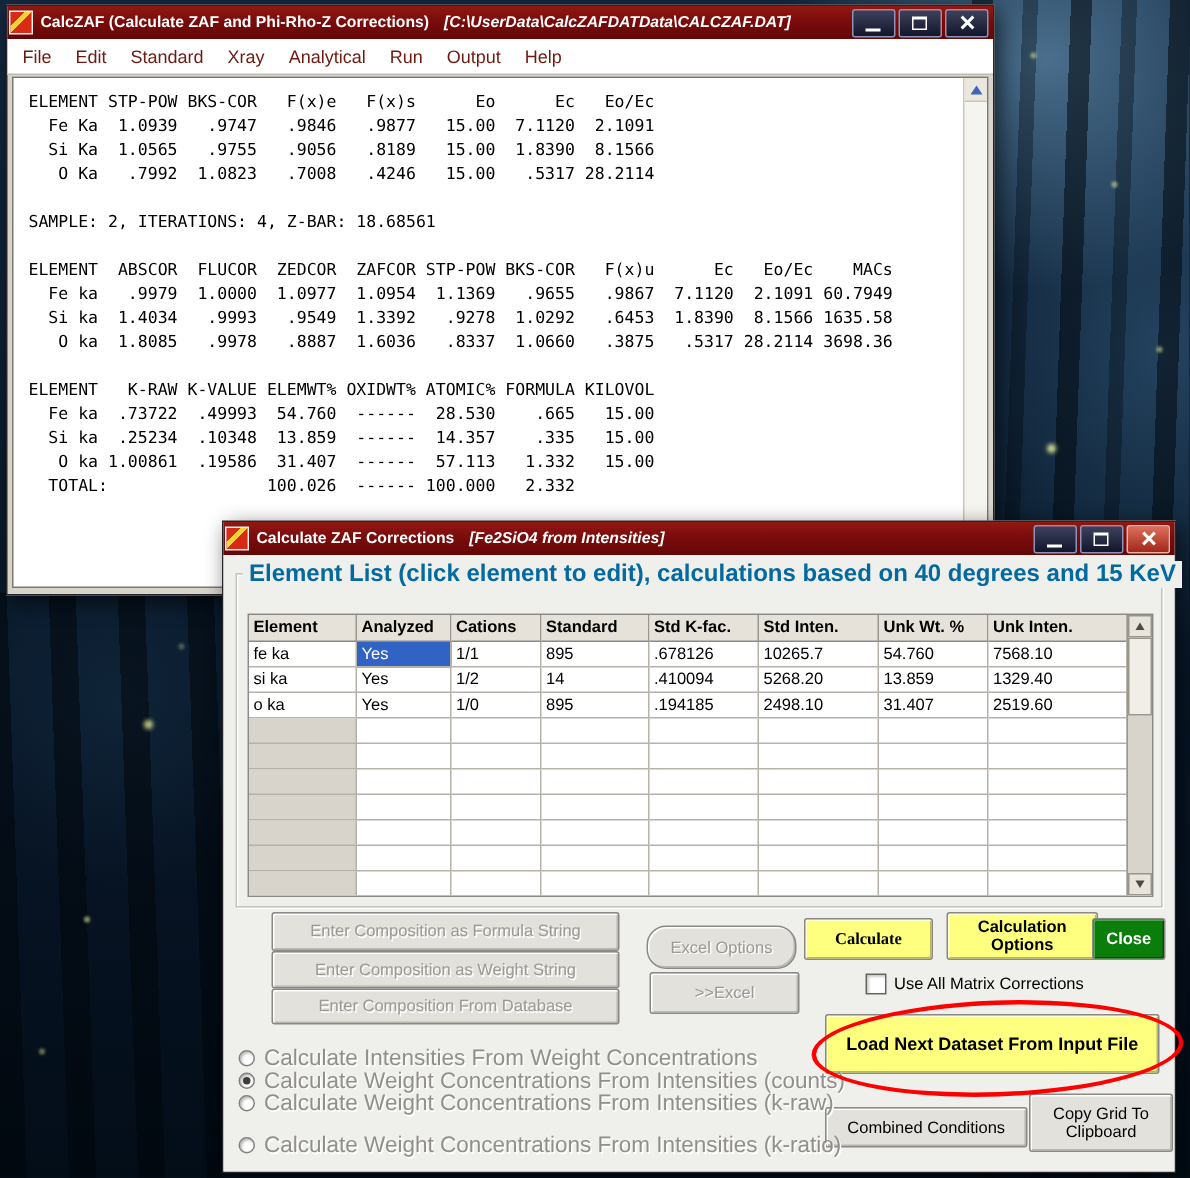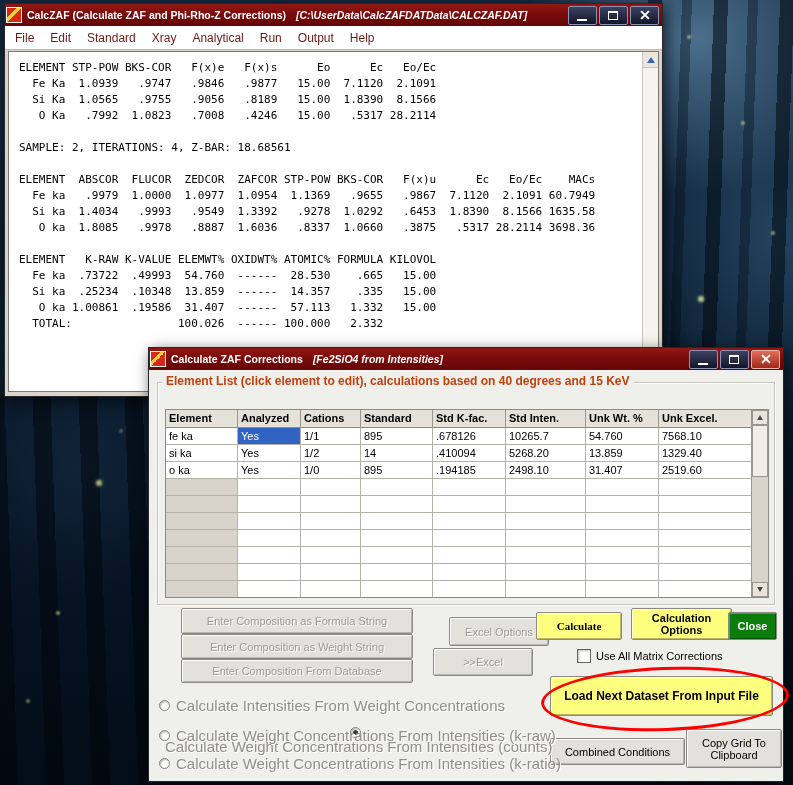--- a/index.html
+++ b/index.html
@@ -75,21 +75,21 @@
     border-bottom:6px solid #3d64b8; }
   .tri-down { width:0; height:0; border-left:4px solid transparent; border-right:4px solid transparent;
     border-top:6px solid #3d64b8; }
 
   
   .dialog { left:148px; top:347px; width:634px; height:433px; z-index:10; background:#efefec; }
   .dlg-content { position:absolute; left:0; right:0; top:22px; bottom:0; background:#efefec; }
   .groupbox { position:absolute; left:8px; top:12px; right:8px; height:221px;
     border:1px solid #c6c3bb; box-shadow:1px 1px 0 #ffffff, inset 1px 1px 0 #ffffff; }
   .group-label { position:absolute; left:13px; top:4px; z-index:2; background:#efefec;
-    padding:0 4px; color:#c2410c; font-weight:bold; font-size:12px; white-space:nowrap; }
+    padding:0 4px; color:#0369a1; font-weight:bold; font-size:16px; white-space:nowrap; }
 
   
   .grid { position:absolute; left:16px; top:39px; width:604px; height:189px; background:#fff;
     border:1px solid #8a8a86; box-sizing:border-box; overflow:hidden; }
   .g-row { display:flex; height:17px; width:586px; }
   .g-row.g-head { height:18px; }
   .g-cell { box-sizing:border-box; border-right:1px solid #b6b2aa; border-bottom:1px solid #b6b2aa;
     font-size:11px; line-height:16px; padding-left:3px; white-space:nowrap; overflow:hidden; flex:0 0 auto; }
   .g-head .g-cell { background:#e6e2da; font-weight:bold; border-right-color:#9a968e;
     border-bottom-color:#8a8a86; line-height:17px; }
@@ -113,37 +113,37 @@
     box-shadow:inset 1px 1px 0 #ffffff, inset -1px -1px 0 #b9b6af; line-height:12px; cursor:default; }
   .btn.disabled { color:#9b9994; text-shadow:1px 1px 0 #ffffff; }
   .btn.yellow { background:#feff7f; font-weight:bold;
     box-shadow:inset 1px 1px 0 #ffffd2, inset -1px -1px 0 #b9b560; }
   .btn.green { background:#0b7d0b; color:#fff; font-weight:bold;
     box-shadow:inset 1px 1px 0 #4aa54a, inset -1px -1px 0 #064d06; }
 
   .b-formula { left:32px; top:238px; width:230px; height:24px; }
   .b-weight  { left:32px; top:264px; width:230px; height:23px; }
   .b-database{ left:32px; top:289px; width:230px; height:22px; }
-  .b-excelopt{ left:300px; top:247px; width:98px; height:27px; }
+  .b-excelopt{ left:282px; top:247px; width:98px; height:27px;border-radius:13px; }
   .b-excel   { left:284px; top:278px; width:98px; height:26px; }
   .b-calc    { left:387px; top:242px; width:84px; height:26px;font-family:Liberation Serif, serif; }
   .b-calcopt { left:482px; top:238px; width:91px; height:30px; padding:0 4px; }
   .b-close   { left:579px; top:242px; width:47px; height:26px; }
   .b-load    { left:401px; top:306px; width:221px; height:38px; font-size:12px; }
   .b-combined{ left:401px; top:368px; width:133px; height:25px; }
   .b-copy    { left:537px; top:359px; width:86px; height:37px; padding:0 4px; }
 
   
   .checkbox-row { position:absolute; left:428px; top:279px; display:flex; align-items:center; }
   .checkbox-box { width:12px; height:12px; background:#fff; border:1px solid #66645f;
     box-shadow:inset 1px 1px 2px rgba(0,0,0,0.25); }
   .checkbox-label { font-size:11px; color:#000; margin-left:5px; white-space:nowrap; }
 
   .radio-row { position:absolute; left:10px; display:flex; align-items:center; height:14px; }
-  .r0{top:328px;} .r1{top:357px;flex-direction:column;} .r2{top:358px;} .r3{top:386px;}
+  .r0{top:328px;} .r1{top:343px;} .r2{top:358px;} .r3{top:386px;}
   .radio-circle { width:11px; height:11px; border-radius:50%; background:#fff;
     border:1px solid #83817c; box-shadow:inset 1px 1px 2px rgba(0,0,0,0.3); box-sizing:border-box; }
   .radio-circle.checked::after { content:""; display:block; width:5px; height:5px; margin:2px;
     border-radius:50%; background:#3c3c3a; }
   .radio-label { font-size:15px; color:#918f8a; text-shadow:1px 1px 0 #ffffff; margin-left:6px; white-space:nowrap; }
 
   
   .annotation-ellipse { position:absolute; left:392px; top:297px; width:242px; height:58px;
     border:3px solid #ff0000; border-radius:50%; transform:rotate(-2deg); pointer-events:none; z-index:20; }
 </style>
@@ -236,21 +236,21 @@
 
     <div class="grid">
       <div class="g-row g-head">
         <span class="g-cell c0">Element</span>
         <span class="g-cell c1">Analyzed</span>
         <span class="g-cell c2">Cations</span>
         <span class="g-cell c3">Standard</span>
         <span class="g-cell c4">Std K-fac.</span>
         <span class="g-cell c5">Std Inten.</span>
         <span class="g-cell c6">Unk Wt. %</span>
-        <span class="g-cell c7">Unk Excel.</span>
+        <span class="g-cell c7">Unk Inten.</span>
       </div>
       <div class="g-row">
         <span class="g-cell c0">fe ka</span>
         <span class="g-cell c1 sel">Yes</span>
         <span class="g-cell c2">1/1</span>
         <span class="g-cell c3">895</span>
         <span class="g-cell c4">.678126</span>
         <span class="g-cell c5">10265.7</span>
         <span class="g-cell c6">54.760</span>
         <span class="g-cell c7">7568.10</span>

